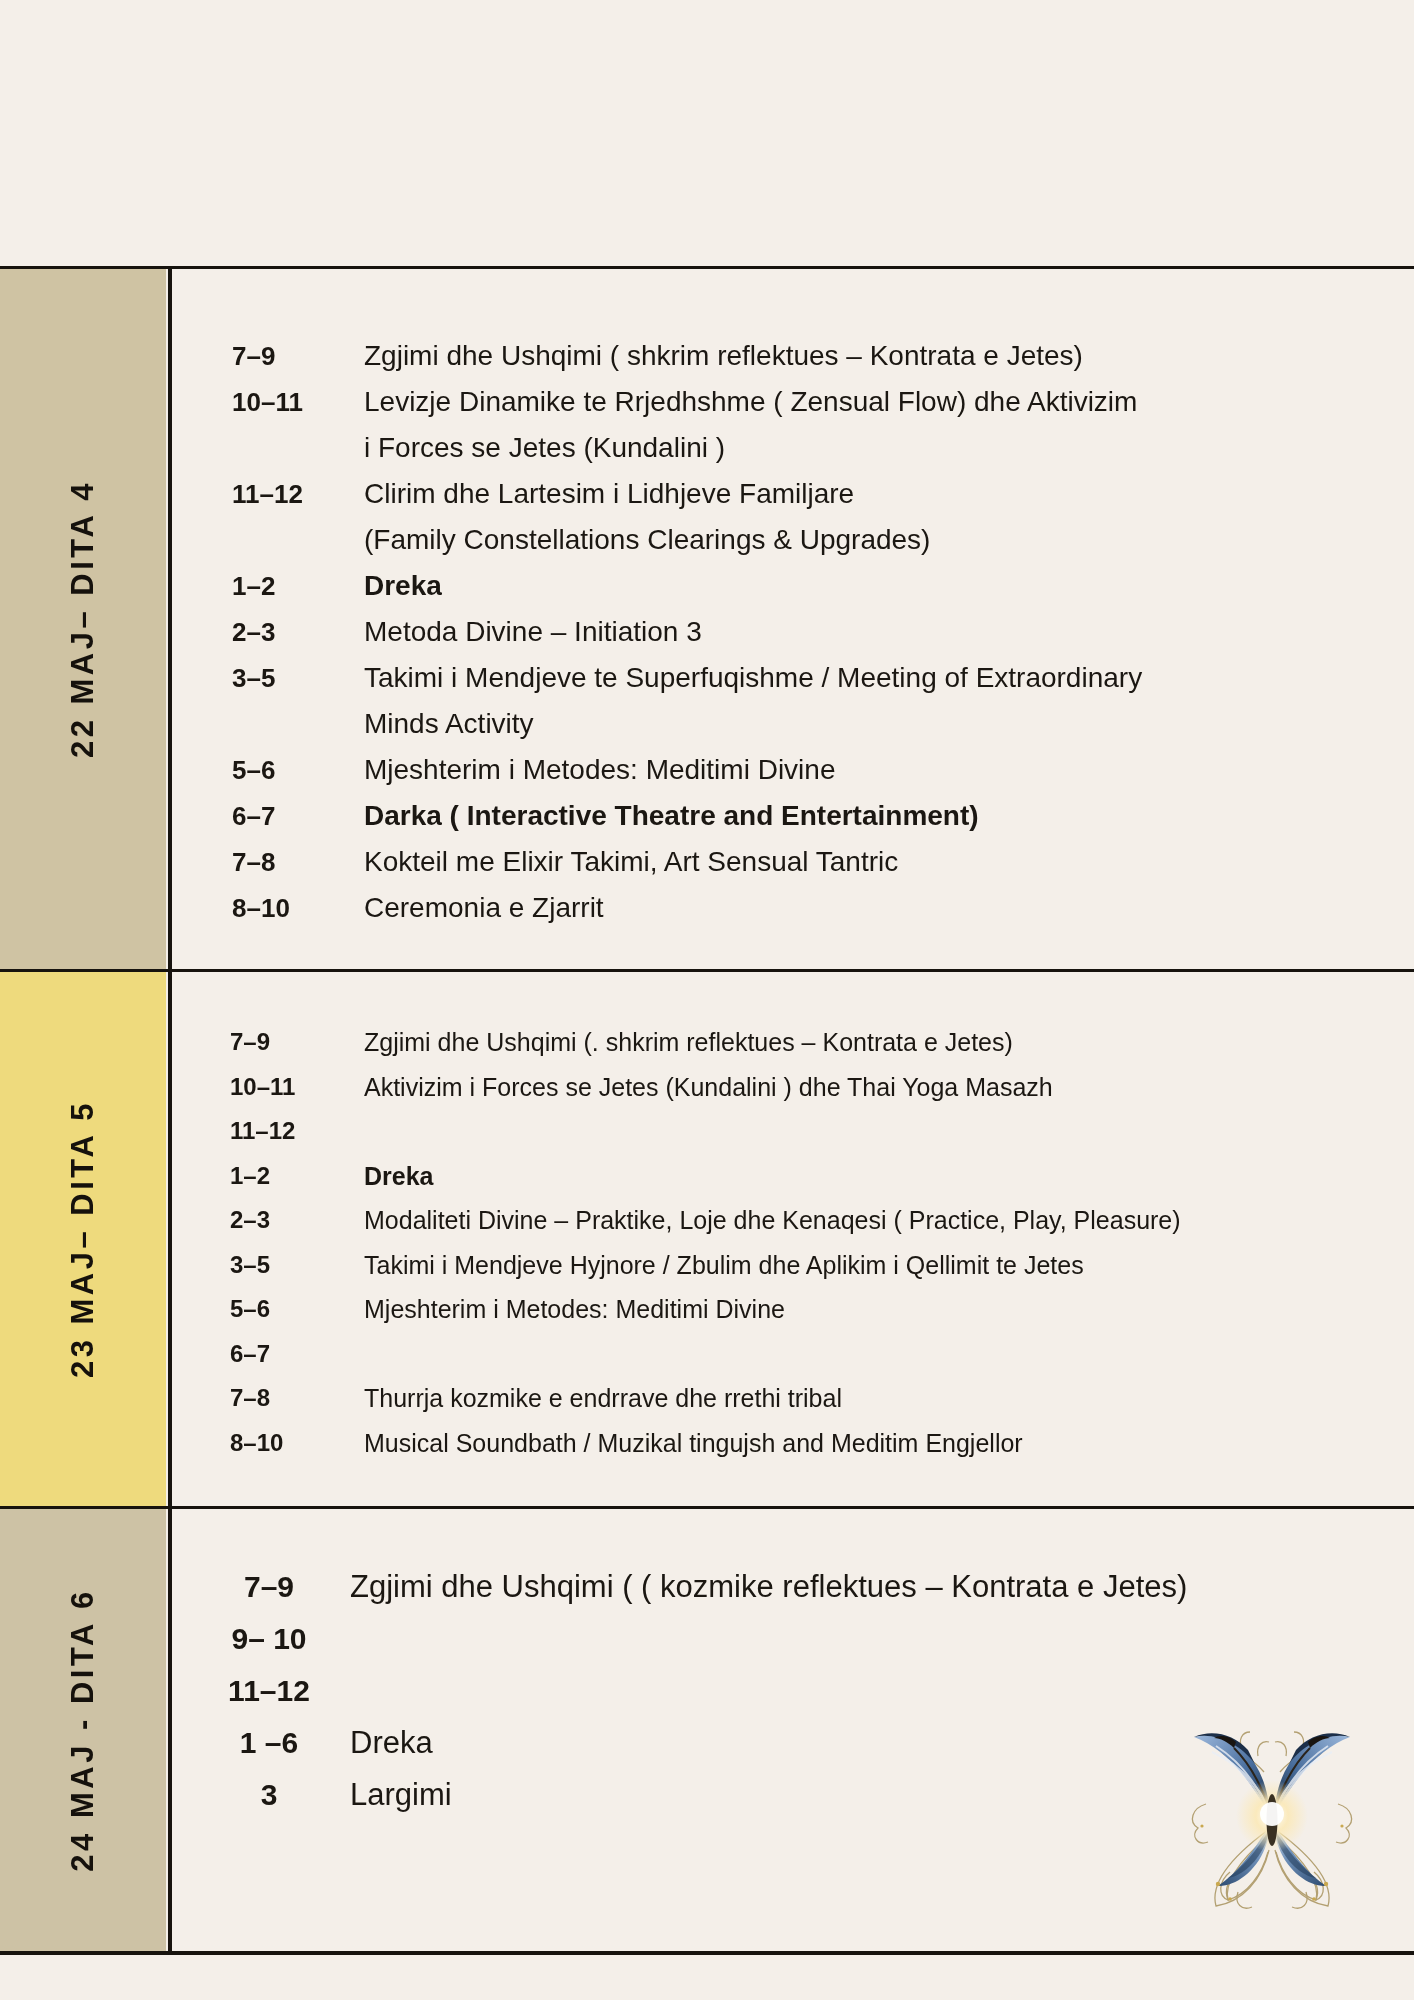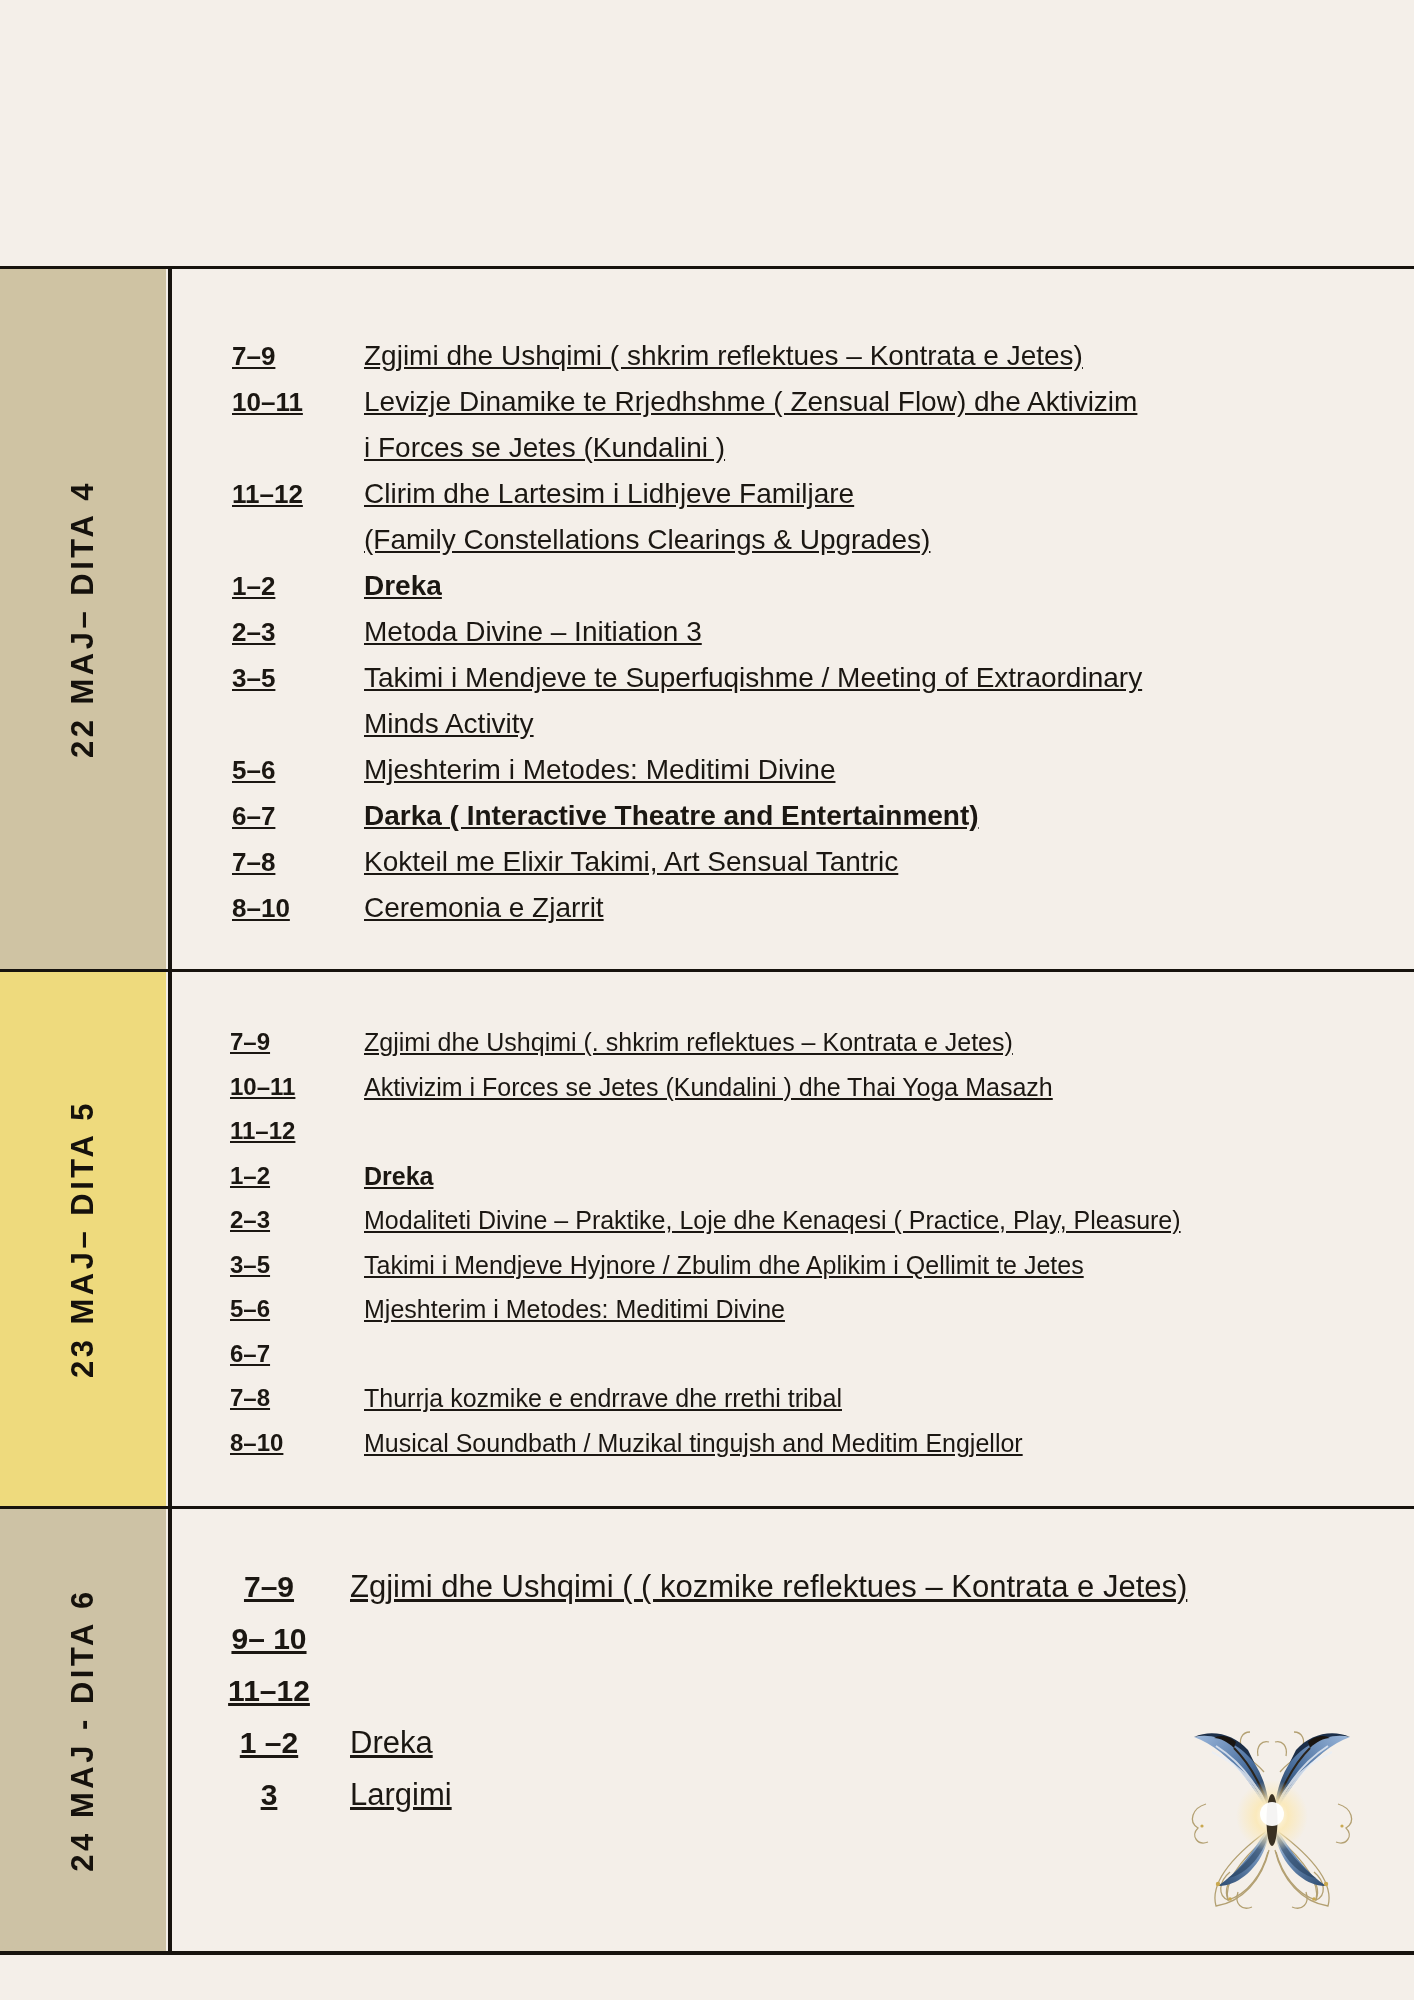--- a/index.html
+++ b/index.html
@@ -10,21 +10,21 @@
   .hline{position:absolute;left:0;width:1414px;height:3px;background:#17130e;z-index:5;}
   .vline{position:absolute;width:4px;background:#17130e;z-index:5;}
   .section{position:absolute;left:0;width:1414px;}
   .sidebar{position:absolute;left:0;top:0;bottom:0;width:166px;}
   .sidebar-label{
     position:absolute;left:50%;top:50%;
     transform:translate(-50%,-50%) rotate(-90deg);
     white-space:nowrap;font-weight:700;font-size:31px;letter-spacing:3.5px;color:#15110c;
   }
   .content{position:absolute;left:172px;right:0;top:0;bottom:0;}
-  .row{display:flex;align-items:flex-start;text-decoration:underline;}
+  .row{display:flex;align-items:flex-start;}
   .time{font-weight:700;flex:0 0 auto;}
   .lines{flex:1 1 auto;min-width:0;}
   .line{white-space:nowrap;}
   .row--bold .line{font-weight:700;}
 
   .section--day4 .content{padding-top:66px;}
   .section--day4 .row{font-size:28px;line-height:46px;}
   .section--day4 .time{font-size:26px;margin-left:60px;width:132px;}
 
   .section--day5 .content{padding-top:50px;}
@@ -185,21 +185,21 @@
               <div class="line">Zgjimi dhe Ushqimi ( ( kozmike reflektues – Kontrata e Jetes)</div>
             </div>
           </div>
           <div class="row">
             <span class="time">9– 10</span>
           </div>
           <div class="row">
             <span class="time">11–12</span>
           </div>
           <div class="row">
-            <span class="time">1 –2</span>
+            <span class="time">1 –6</span>
             <div class="lines">
               <div class="line">Dreka</div>
             </div>
           </div>
           <div class="row">
             <span class="time">3</span>
             <div class="lines">
               <div class="line">Largimi</div>
             </div>
           </div>

